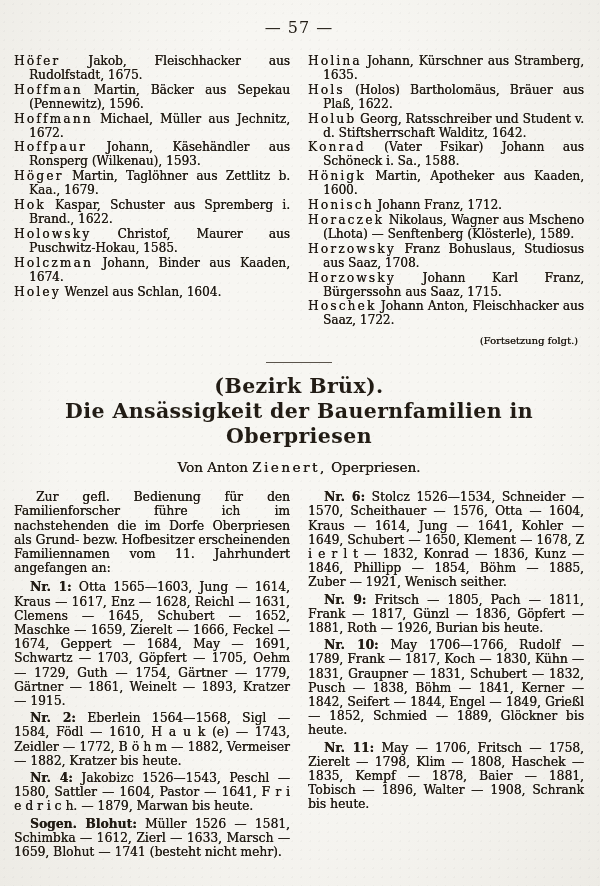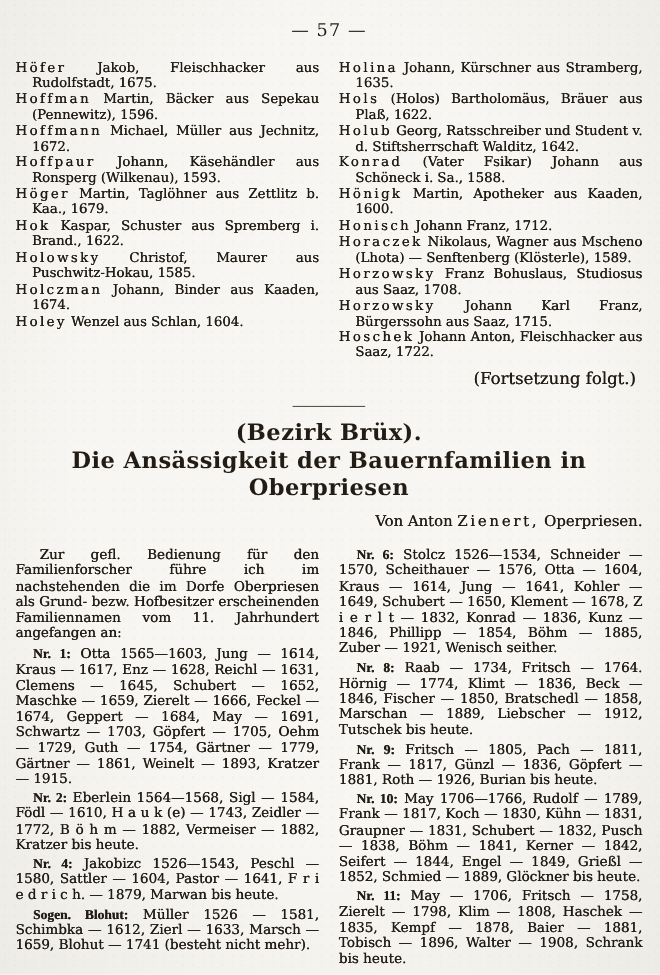--- a/index.html
+++ b/index.html
@@ -19,41 +19,41 @@
   }
   .register{display:flex;gap:18px;}
   .reg-col{width:276px;}
   .entry{
     font-size:12.1px;line-height:13.9px;text-align:justify;
     padding-left:15px;text-indent:-15px;margin:0 0 1px;
     text-shadow:0.25px 0 0 currentColor;
   }
   .surname{letter-spacing:2.2px;}
   .continuation{
-    text-align:right;font-size:15px;margin-top:7px;padding-right:6px;
+    text-align:right;font-size:10px;margin-top:7px;padding-right:6px;
     text-shadow:0.25px 0 0 currentColor;
   }
   .divider{
     width:66px;height:0;border-top:1.5px solid #5a544c;
     margin:16px auto 11px;
   }
   .title{
     text-align:center;font-weight:bold;font-size:20.5px;line-height:25px;
     letter-spacing:0.4px;margin:0 10px;
   }
-  .byline{text-align:right;font-size:13.5px;margin-top:10px;text-shadow:0.2px 0 0 currentColor;}
+  .byline{text-align:center;font-size:13.5px;margin-top:10px;text-shadow:0.2px 0 0 currentColor;}
   .byline .spaced{letter-spacing:2.5px;}
   .body-cols{display:flex;gap:18px;margin-top:15px;}
   .body-col{width:276px;}
   .para{
     font-size:12.3px;line-height:14.2px;text-align:justify;
     text-indent:16px;margin:0 0 3px;
     text-shadow:0.25px 0 0 currentColor;
   }
-  .para .label{font-weight:bold;font-family:Liberation Serif, serif;}
+  .para .label{font-weight:bold;}
   .intro{margin-bottom:5px;text-indent:22px;}
 </style>
 </head>
 <body>
 
 <div class="page">
 
   <div class="page-number">— 57 —</div>
 
   <div class="register">
@@ -98,21 +98,20 @@
     <div class="body-col">
       <p class="para intro">Zur gefl. Bedienung für den Familienforscher führe ich im nachstehenden die im Dorfe Oberpriesen als Grund- bezw. Hofbesitzer erscheinenden Familiennamen vom 11. Jahrhundert angefangen an:</p>
       <p class="para"><span class="label">Nr. 1:</span> <span>Otta 1565—1603, Jung — 1614, Kraus — 1617, Enz — 1628, Reichl — 1631, Clemens — 1645, Schubert — 1652, Maschke — 1659, Zierelt — 1666, Feckel — 1674, Geppert — 1684, May — 1691, Schwartz — 1703, Göpfert — 1705, Oehm — 1729, Guth — 1754, Gärtner — 1779, Gärtner — 1861, Weinelt — 1893, Kratzer — 1915.</span></p>
       <p class="para"><span class="label">Nr. 2:</span> <span>Eberlein 1564—1568, Sigl — 1584, Födl — 1610, H a u k (e) — 1743, Zeidler — 1772, B ö h m — 1882, Vermeiser — 1882, Kratzer bis heute.</span></p>
       <p class="para"><span class="label">Nr. 4:</span> <span>Jakobizc 1526—1543, Peschl — 1580, Sattler — 1604, Pastor — 1641, F r i e d r i c h. — 1879, Marwan bis heute.</span></p>
       <p class="para"><span class="label">Sogen. Blohut:</span> <span>Müller 1526 — 1581, Schimbka — 1612, Zierl — 1633, Marsch — 1659, Blohut — 1741 (besteht nicht mehr).</span></p>
 
     </div>
     <div class="body-col">
       <p class="para"><span class="label">Nr. 6:</span> <span>Stolcz 1526—1534, Schneider — 1570, Scheithauer — 1576, Otta — 1604, Kraus — 1614, Jung — 1641, Kohler — 1649, Schubert — 1650, Klement — 1678, Z i e r l t — 1832, Konrad — 1836, Kunz — 1846, Phillipp — 1854, Böhm — 1885, Zuber — 1921, Wenisch seither.</span></p>
-      <p class="para"><span class="label">Nr. 8:</span> <span>Raab — 1734, Fritsch — 1764. Hörnig — 1774, Klimt — 1836, Beck — 1846, Fischer — 1850, Bratschedl — 1858, Marschan — 1889, Liebscher — 1912, Tutschek bis heute.</span></p>
       <p class="para"><span class="label">Nr. 9:</span> <span>Fritsch — 1805, Pach — 1811, Frank — 1817, Günzl — 1836, Göpfert — 1881, Roth — 1926, Burian bis heute.</span></p>
       <p class="para"><span class="label">Nr. 10:</span> <span>May 1706—1766, Rudolf — 1789, Frank — 1817, Koch — 1830, Kühn — 1831, Graupner — 1831, Schubert — 1832, Pusch — 1838, Böhm — 1841, Kerner — 1842, Seifert — 1844, Engel — 1849, Grießl — 1852, Schmied — 1889, Glöckner bis heute.</span></p>
       <p class="para"><span class="label">Nr. 11:</span> <span>May — 1706, Fritsch — 1758, Zierelt — 1798, Klim — 1808, Haschek — 1835, Kempf — 1878, Baier — 1881, Tobisch — 1896, Walter — 1908, Schrank bis heute.</span></p>
 
     </div>
   </div>
 
 </div>
 
 </body></html>

